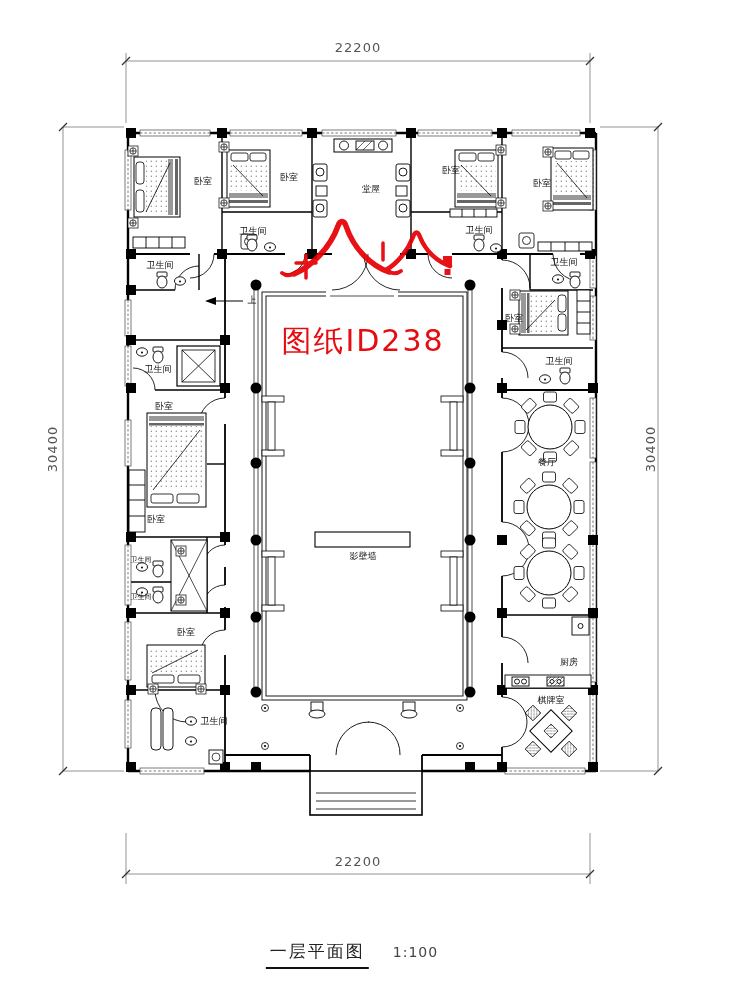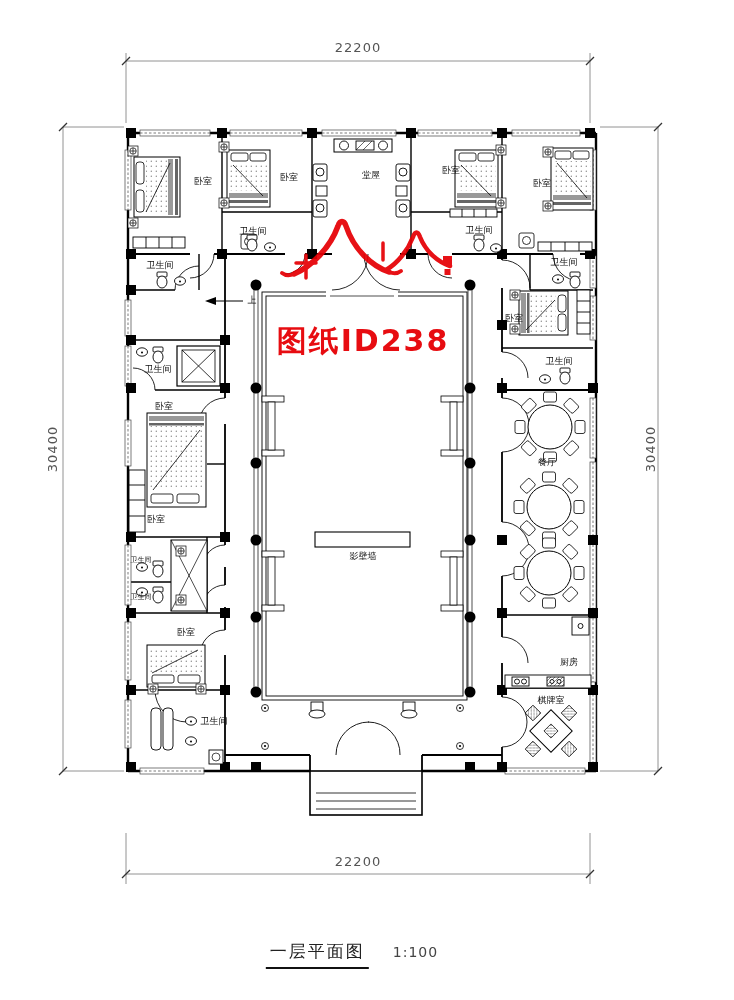--- a/index.html
+++ b/index.html
@@ -9,21 +9,21 @@
   .room-label{position:absolute;transform:translate(-50%,-50%);
               font:9px "Liberation Sans",sans-serif;color:#111;white-space:nowrap;}
   .room-label.sm{font-size:7px;}
   .dim{position:absolute;transform:translate(-50%,-50%);
        font:13px "DejaVu Sans",sans-serif;color:#555;letter-spacing:1px;white-space:nowrap;}
   .dim.v{transform:translate(-50%,-50%) rotate(-90deg);}
   .wm-brand{position:absolute;left:362px;top:295px;transform:translate(-50%,-50%);
             font-family:"DejaVu Serif",serif;font-weight:bold;font-size:31px;
             color:var(--wm,#e60005);letter-spacing:7px;white-space:nowrap;opacity:.95;}
   .wm-id{position:absolute;left:363px;top:341px;transform:translate(-50%,-50%);
-         font-family:"DejaVu Sans",sans-serif;font-weight:bold;font-size:30px;
+         font-family:"DejaVu Sans",sans-serif;font-weight:normal;font-size:30px;
          color:var(--wm,#e60005);letter-spacing:2px;white-space:nowrap;opacity:.95;}
   .title-block{position:absolute;left:352px;top:948px;transform:translate(-50%,-50%);
                display:flex;align-items:baseline;white-space:nowrap;}
   .title-main{font:17px "Liberation Sans",sans-serif;color:#222;
               border-bottom:2.5px solid #111;padding:0 4px 4px 4px;letter-spacing:2px;margin-top:13px;}
   .title-scale{font:14px "DejaVu Sans",sans-serif;color:#444;margin-left:24px;letter-spacing:1px;}
 </style>
 </head>
 <body>
 
@@ -472,21 +472,21 @@
   <div class="dim" style="left:358px;top:47px;">22200</div>
   <div class="dim" style="left:358px;top:861px;">22200</div>
   <div class="dim v" style="left:52px;top:449px;">30400</div>
   <div class="dim v" style="left:650px;top:449px;">30400</div>
 
   <div class="wm-id">图纸ID238</div>
 
   <div id="room-labels">
       <div class="room-label" style="left: 203px; top: 181px;">卧室</div>
       <div class="room-label" style="left: 289px; top: 177px;">卧室</div>
-      <div class="room-label" style="left: 371px; top: 175px;">堂屋</div>
+      <div class="room-label" style="left: 371px; top: 189px;">堂屋</div>
       <div class="room-label" style="left: 451px; top: 170px;">卧室</div>
       <div class="room-label" style="left: 542px; top: 183px;">卧室</div>
       <div class="room-label" style="left: 253px; top: 231px;">卫生间</div>
       <div class="room-label" style="left: 160px; top: 265px;">卫生间</div>
       <div class="room-label" style="left: 479px; top: 230px;">卫生间</div>
       <div class="room-label" style="left: 564px; top: 262px;">卫生间</div>
       <div class="room-label" style="left: 252px; top: 300px;">上</div>
       <div class="room-label" style="left: 158px; top: 369px;">卫生间</div>
       <div class="room-label" style="left: 164px; top: 406px;">卧室</div>
       <div class="room-label" style="left: 156px; top: 519px;">卧室</div>

